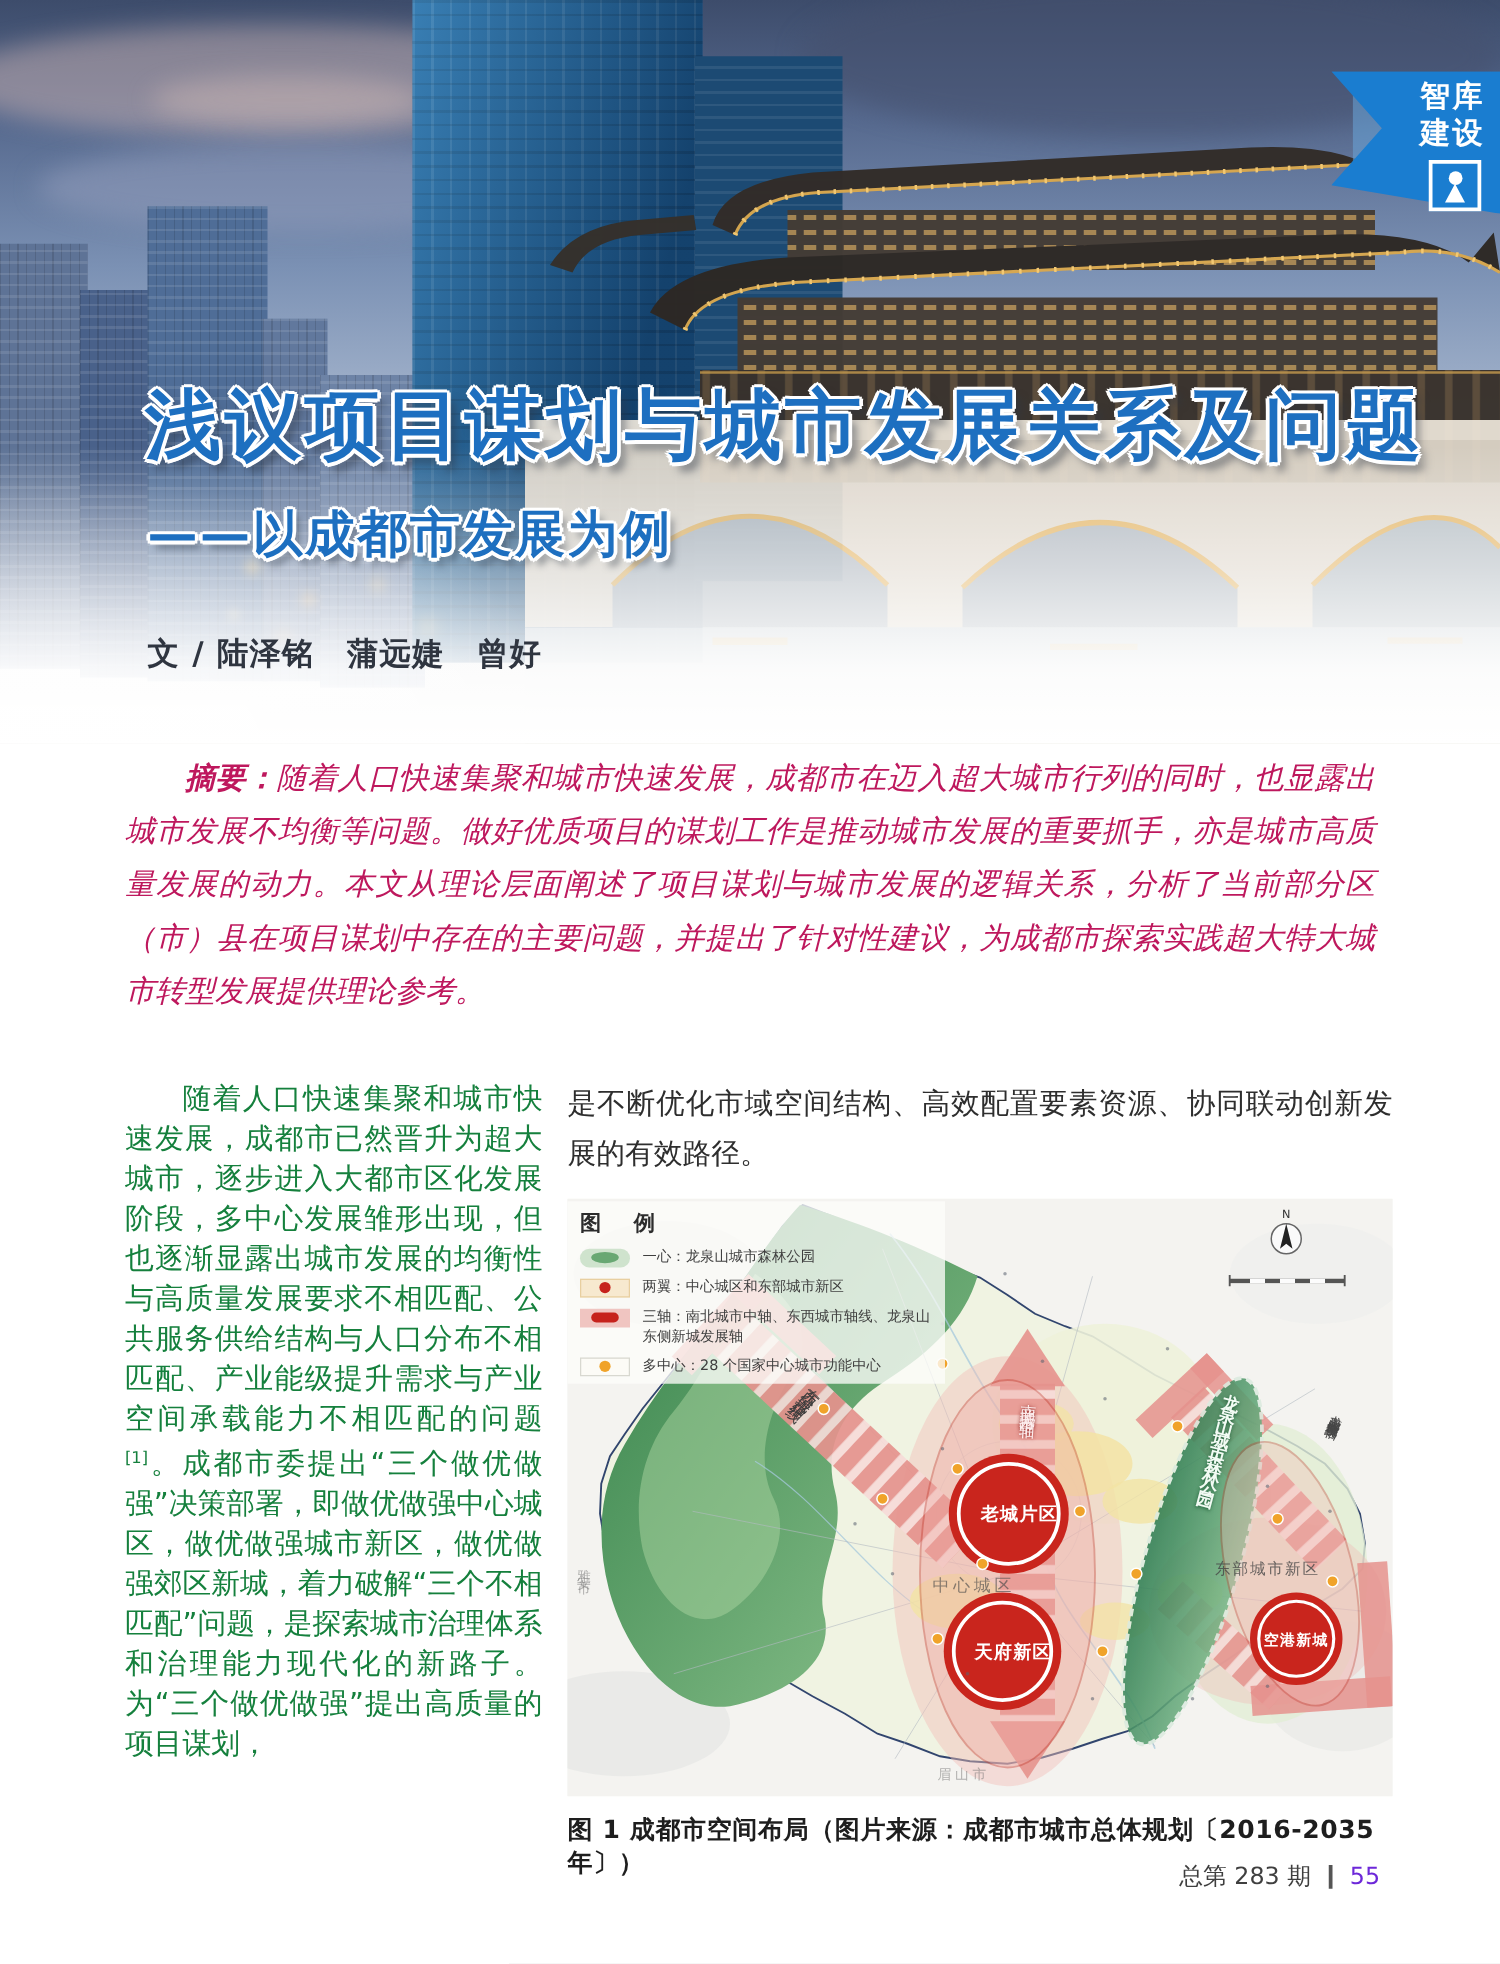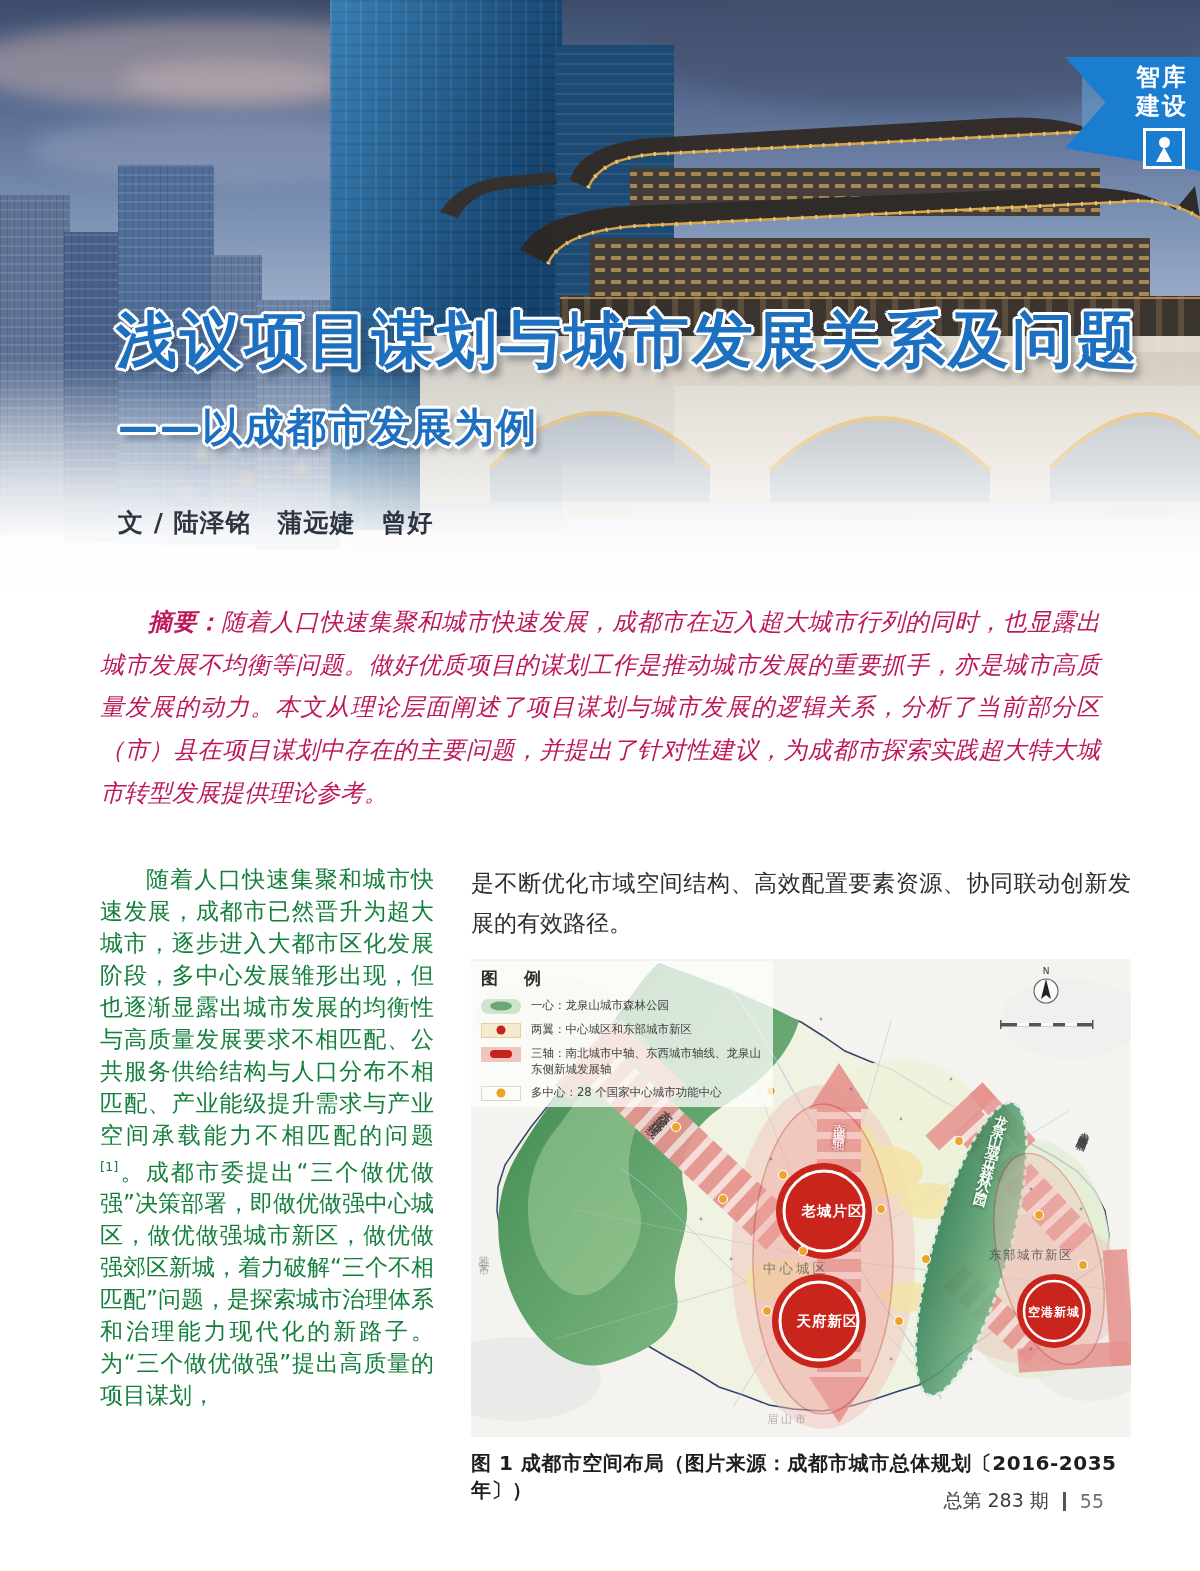--- a/index.html
+++ b/index.html
@@ -78,21 +78,21 @@
     font-style:italic; font-size:24px; line-height:1.78; color:#be185d; text-align:justify;
     text-indent:2em; }
   .abstract b { font-weight:700; }
 
   
   .content { margin:48px 100px 0 100px; display:flex; gap:20px; }
   .col-left { width:334px; flex:none; font-size:23px; line-height:32px; text-align:justify;
     color:#15803d; }
   .col-left p { text-indent:2em; }
   .col-left sup { font-size:13px; }
-  .col-right { flex:1;margin-left:17px; }
+  .col-right { flex:1; }
   .col-right .lead { font-size:23px; line-height:40px; text-align:justify; color:#2e2e2e; }
 
   
   .figure { position:relative; margin-top:16px; width:660px; height:478px; background:#f4f3f0; }
   .map-svg { position:absolute; inset:0; width:660px; height:478px; }
   .legend { position:absolute; left:0; top:2px; width:302px; padding:6px 10px;
     background:rgba(252,252,250,.78); z-index:5; }
   .legend-title { font-size:17px; font-weight:700; letter-spacing:10px; color:#2c2c2c; }
   .legend-item { display:flex; gap:10px; align-items:flex-start; margin-top:7px; }
   .sw { position:relative; width:40px; height:15px; flex:none; margin-top:2px; }
@@ -129,21 +129,21 @@
   .lbl-tianfu { left:308px; top:353px; }
   .lbl-airport { left:548px; top:345px; width:70px; font-size:12px; }
 
   .caption { margin-top:13px; font-size:20px; font-weight:700; color:#1e1e1e;
     letter-spacing:.5px; }
 
   
   .footer { position:absolute; top:1488px; right:96px; display:flex; align-items:center;
     gap:14px; font-size:19px; color:#3f3f3f; }
   .footer .divider { width:3px; height:19px; background:#555; }
-  .footer .pageno { color:#737373; }
+  .footer .pageno { color:#6d28d9; }
 </style>
 </head>
 <body>
 
 <div class="page">
 
   <div class="hero">
     <div class="sky"></div>
     <div class="cloud c1"></div>
     <div class="cloud c2"></div>

